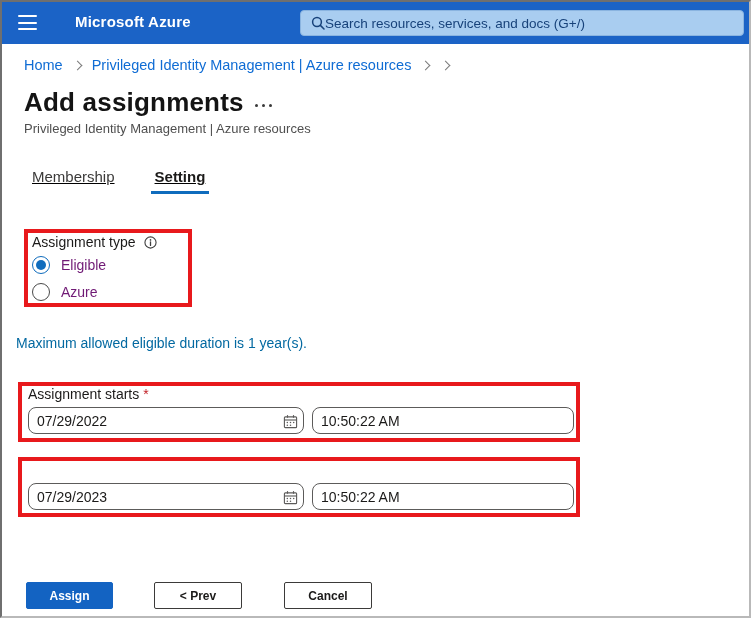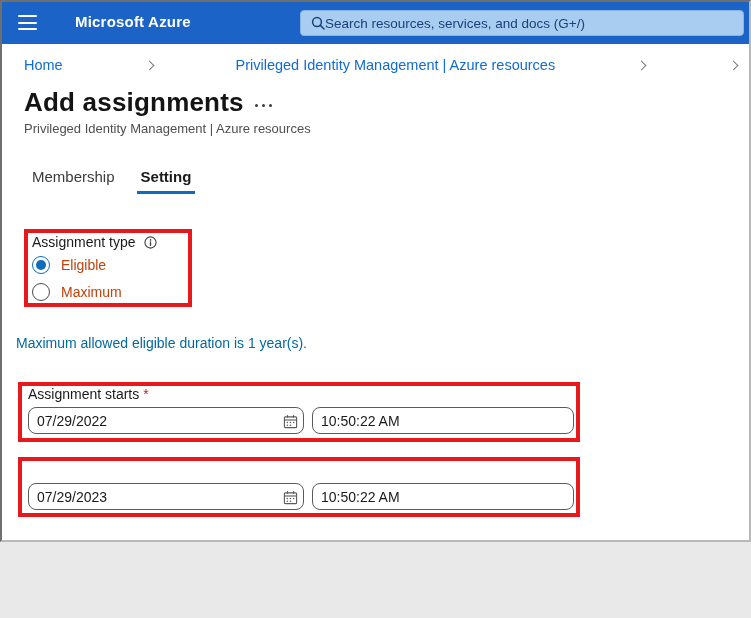--- a/index.html
+++ b/index.html
@@ -1,21 +1,21 @@
 <!DOCTYPE html>
 <html><head>
 <meta charset="utf-8">
 <style>
   * { margin: 0; padding: 0; box-sizing: border-box; }
   html, body { background: #e9e9e9; }
   body { font-family: "Liberation Sans", sans-serif; }
 
   .page {
     position: relative;
-    width: 751px; height: 542px;
+    width: 751px; height: 618px;
     background: #ffffff;
     border-top: 2px solid #6f6f6f;
     border-left: 2px solid #6f6f6f;
     border-right: 2px solid #b9b9b9;
     border-bottom: 2px solid #b9b9b9;
     overflow: hidden;
   }
 
   
   .topbar {
@@ -42,21 +42,21 @@
     flex: 1; border: none; background: transparent; outline: none;
     font-family: "Liberation Sans", sans-serif;
     font-size: 13.5px; color: #17427a;
   }
   .searchbox input::placeholder { color: #17427a; opacity: 1; }
 
   
   .breadcrumb {
     position: absolute; left: 22px; top: 55px; right: 10px;
     display: flex; align-items: center; gap: 9px;
-    font-size: 14.5px; white-space: nowrap; justify-content: space-between;
+    font-size: 14.5px; white-space: nowrap;
   }
   .crumb { color: #0f6cd4; text-decoration: none; cursor: pointer; }
   .chev {
     width: 7px; height: 7px; flex: 0 0 auto;
     border-top: 1.5px solid #7a7a7a; border-right: 1.5px solid #7a7a7a;
     transform: rotate(45deg); margin: 0 2px;
   }
 
   
   .title {
@@ -69,39 +69,39 @@
   }
   .more-icon i { width: 3px; height: 3px; background: #3a3a3a; border-radius: 50%; }
   .subtitle {
     position: absolute; left: 22px; top: 119px;
     font-size: 13px; color: #4f4f4f;
   }
 
   
   .tabs {
     position: absolute; left: 30px; top: 166px;
-    display: flex; gap: 22px; font-size: 15px;
+    display: flex; gap: 36px; font-size: 15px; text-decoration: underline;
   }
   .tab { padding-bottom: 6px; color: #3b3a39; cursor: pointer; }
   .tab.active { color: #1b1a19; font-weight: bold; border-bottom: 3px solid #0f6cbd; padding-left: 4px; padding-right: 4px; }
 
   
   .hl { position: absolute; border: 4px solid #e8191c; background: transparent; }
   .hl-type  { left: 22px; top: 227px; width: 168px; height: 78px; }
   .hl-start { left: 16px; top: 380px; width: 562px; height: 60px; }
   .hl-end   { left: 16px; top: 455px; width: 562px; height: 60px; }
 
   
   .type-label {
     position: absolute; left: 30px; top: 232px;
     font-size: 14px; color: #1b1a19; display: flex; align-items: center; gap: 8px;
   }
   .radio-row {
     position: absolute; left: 30px; display: flex; align-items: center; gap: 11px;
-    font-size: 14px; color: #c2410c; cursor: pointer;
+    font-size: 14px; color: #701a75; cursor: pointer;
   }
   .radio-row.r1 { top: 254px; }
   .radio-row.r2 { top: 281px; }
   .radio {
     width: 18px; height: 18px; border-radius: 50%; background: #fff;
     border: 1px solid #4a4a4a; position: relative; flex: 0 0 auto;
   }
   .radio.selected { border: 1px solid #0f6cbd; }
   .radio.selected::after {
     content: ""; position: absolute; left: 3px; top: 3px; width: 10px; height: 10px;
@@ -201,21 +201,21 @@
       <circle cx="7" cy="4.2" r="0.9" fill="#3f3f3f"></circle>
       <line x1="7" y1="6.3" x2="7" y2="10.2" stroke="#3f3f3f" stroke-width="1.4" stroke-linecap="round"></line>
     </svg>
   </div>
   <label class="radio-row r1">
     <span class="radio selected"></span>
     <span>Eligible</span>
   </label>
   <label class="radio-row r2">
     <span class="radio"></span>
-    <span>Maximum</span>
+    <span>Azure</span>
   </label>
 
   <div class="note">Maximum allowed eligible duration is 1 year(s).</div>
 
   <div class="hl hl-start"></div>
   <div class="field-label lbl-start">
     <span>Assignment starts</span><span class="req">*</span>
   </div>
   <div class="date-wrap dw-start">
     <input class="txt-input" type="text" value="07/29/2022" style="">
@@ -248,15 +248,16 @@
           <circle cx="8" cy="9" r="0.8" fill="#5c5b5a"></circle>
           <circle cx="11.4" cy="9" r="0.8" fill="#5c5b5a"></circle>
         <circle cx="4.6" cy="12" r="0.8" fill="#5c5b5a"></circle>
           <circle cx="8" cy="12" r="0.8" fill="#5c5b5a"></circle>
       </svg>
     </span>
   </div>
   <input class="txt-input ti-end" type="text" value="10:50:22 AM" style="">
 
   <div class="btn btn-assign">Assign</div>
+  <div class="btn btn-prev">&lt; Prev</div>
   <div class="btn btn-cancel">Cancel</div>
 
 </div>
 
 </body></html>

